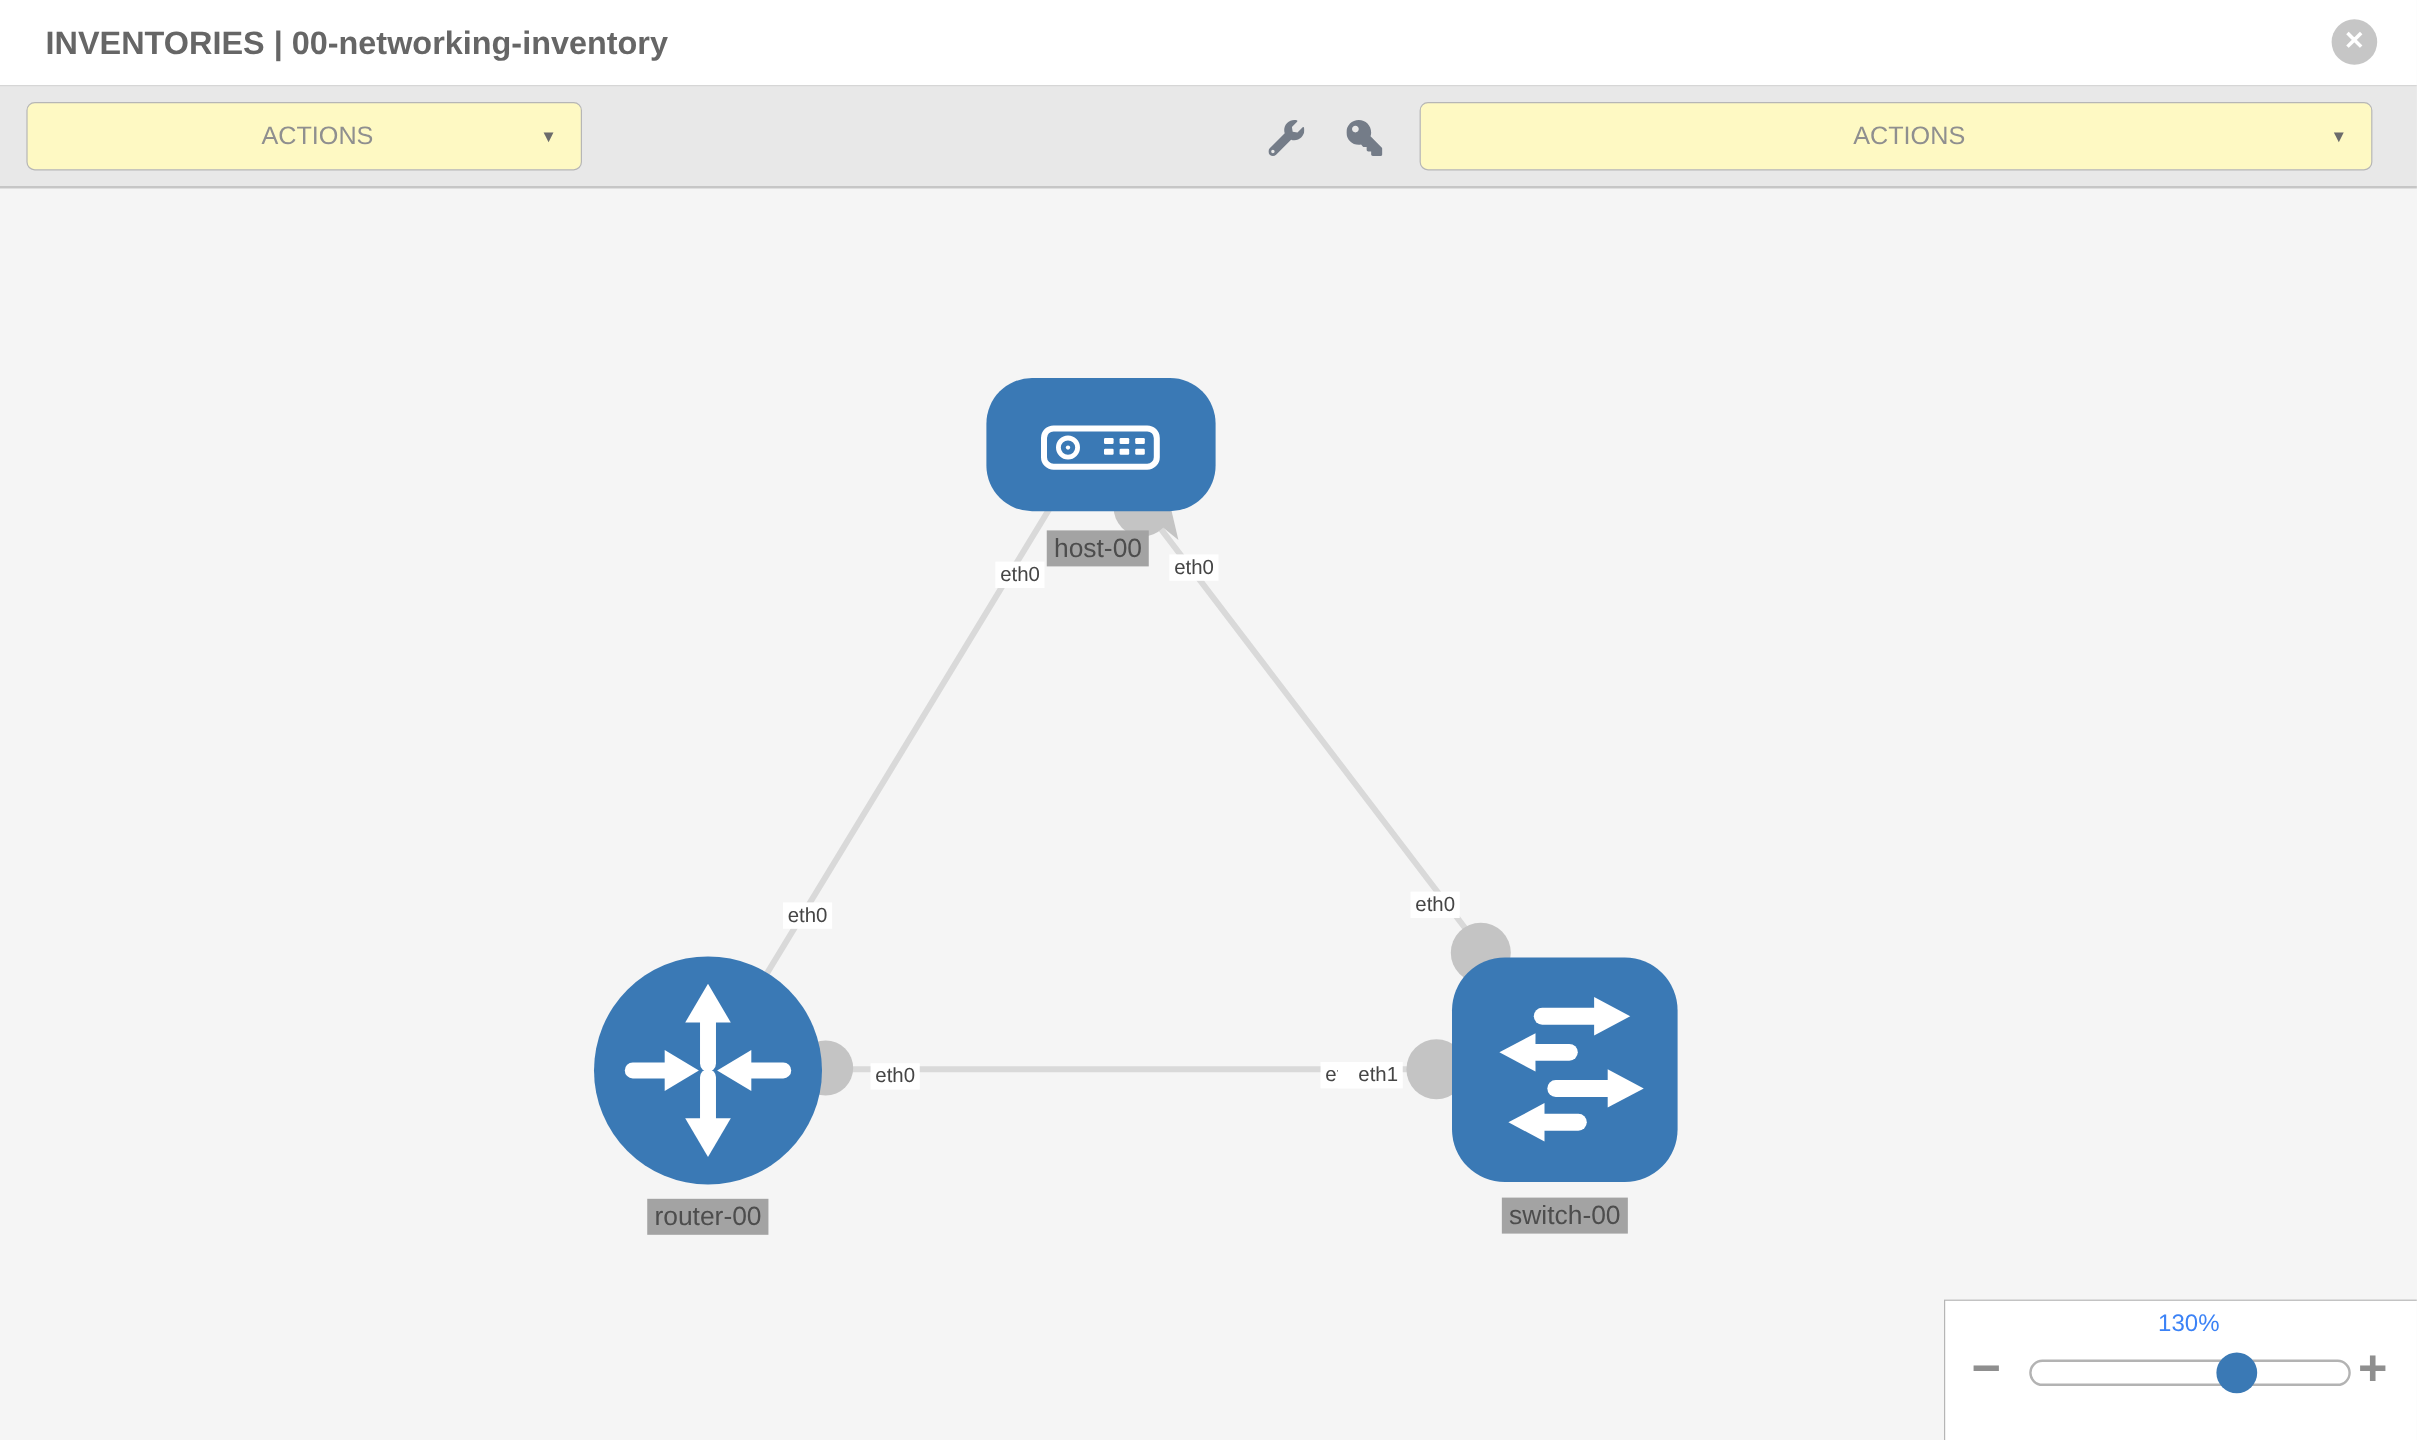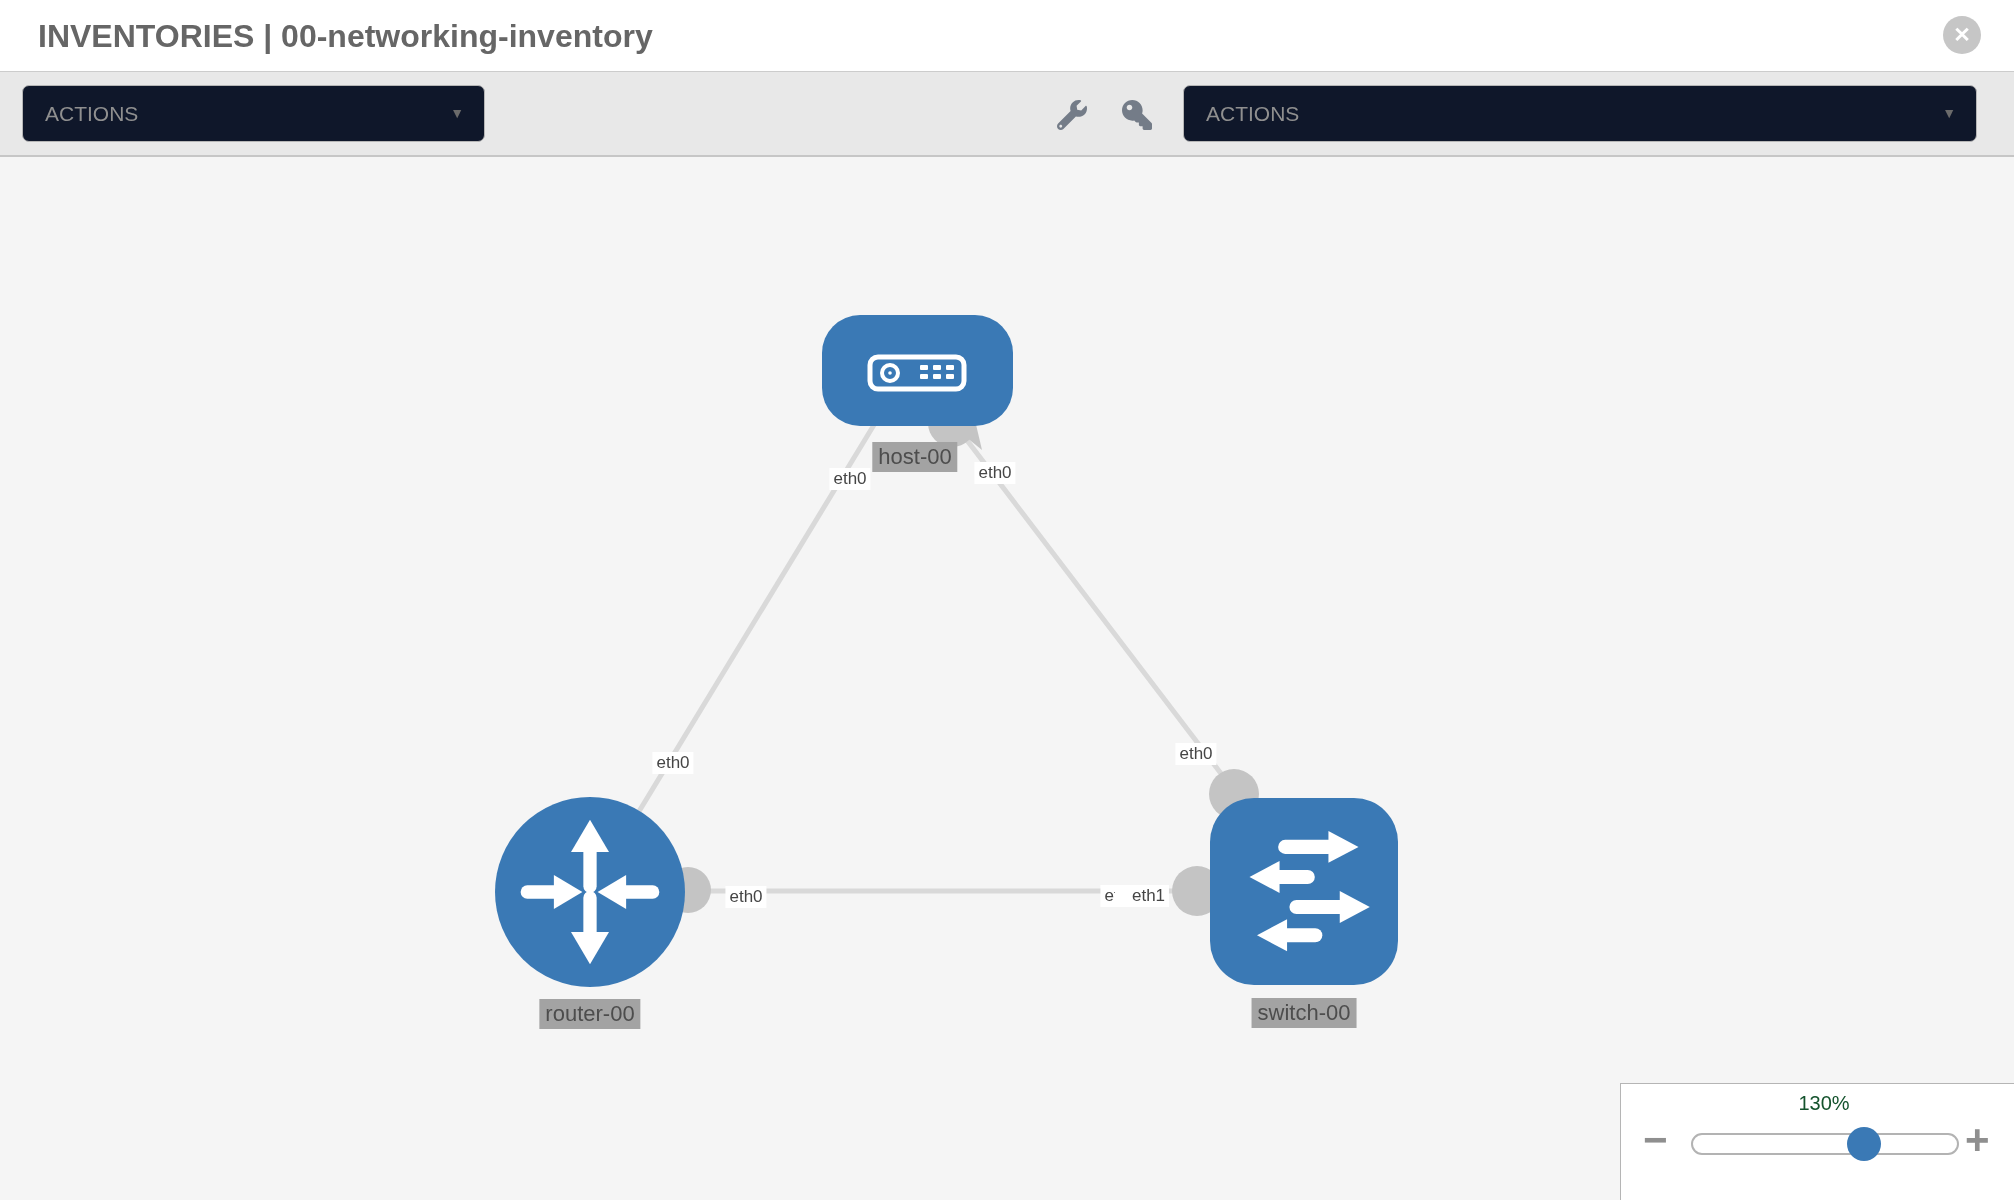--- a/index.html
+++ b/index.html
@@ -15,21 +15,21 @@
   .header {
     position: absolute; top: 0; left: 0;
     width: 2014px; height: 72px;
     background: #ffffff;
     border-bottom: 1px solid #cccccc;
     z-index: 20;
   }
   .page-title {
     position: absolute; left: 38px; top: 0;
     line-height: 72px;
-    font-size: 32px; font-weight: bold; color: #666666;
+    font-size: 27px; font-weight: bold; color: #666666;
     white-space: nowrap;
   }
   .close-btn {
     position: absolute; right: 33px; top: 16px;
     width: 38px; height: 38px; border-radius: 50%;
     background: #c6c6c6; color: #ffffff;
     text-align: center; line-height: 38px;
     font-size: 21px; font-weight: bold;
     cursor: pointer;
   }
@@ -37,27 +37,28 @@
   
   .toolbar {
     position: absolute; top: 72px; left: 0;
     width: 2014px; height: 85px;
     background: #e8e8e8;
     border-bottom: 2px solid #c6c6c6;
     z-index: 15;
   }
   .select-box {
     position: absolute; top: 13px; height: 57px;
-    background: #0f172a;
+    background: #fef9c3;
     border: 1px solid #b6b6b6;
     border-radius: 7px;
     font-size: 21px; color: #8f8f8f;
     line-height: 55px;
     padding-left: 22px;
     cursor: pointer;
+    text-align: center;
   }
   .actions-box { left: 22px;   width: 463px; }
   .search-box  { left: 1183px; width: 794px; }
   .caret {
     position: absolute; right: 20px; top: 0;
     line-height: 55px; font-size: 14px; color: #6b6b6b;
   }
   .tool-icon {
     position: absolute; top: 28px;
     width: 30px; height: 30px;
@@ -93,21 +94,21 @@
   .zoom-panel {
     position: absolute; left: 1620px; top: 926px;
     width: 400px; height: 140px;
     background: #ffffff;
     border: 1px solid #b5b5b5;
     z-index: 8;
   }
   .zoom-level {
     position: absolute; left: 203px; top: 8px;
     transform: translateX(-50%);
-    font-size: 20px; color: #14532d;
+    font-size: 20px; color: #3b82f6;
   }
   .zoom-minus, .zoom-plus {
     position: absolute; top: 34px;
     font-size: 42px; font-weight: bold; color: #8f8f8f;
     line-height: 44px; cursor: pointer;
   }
   .zoom-minus { left: 22px; }
   .zoom-plus  { left: 344px; }
   .zoom-track {
     position: absolute; left: 70px; top: 49px;

